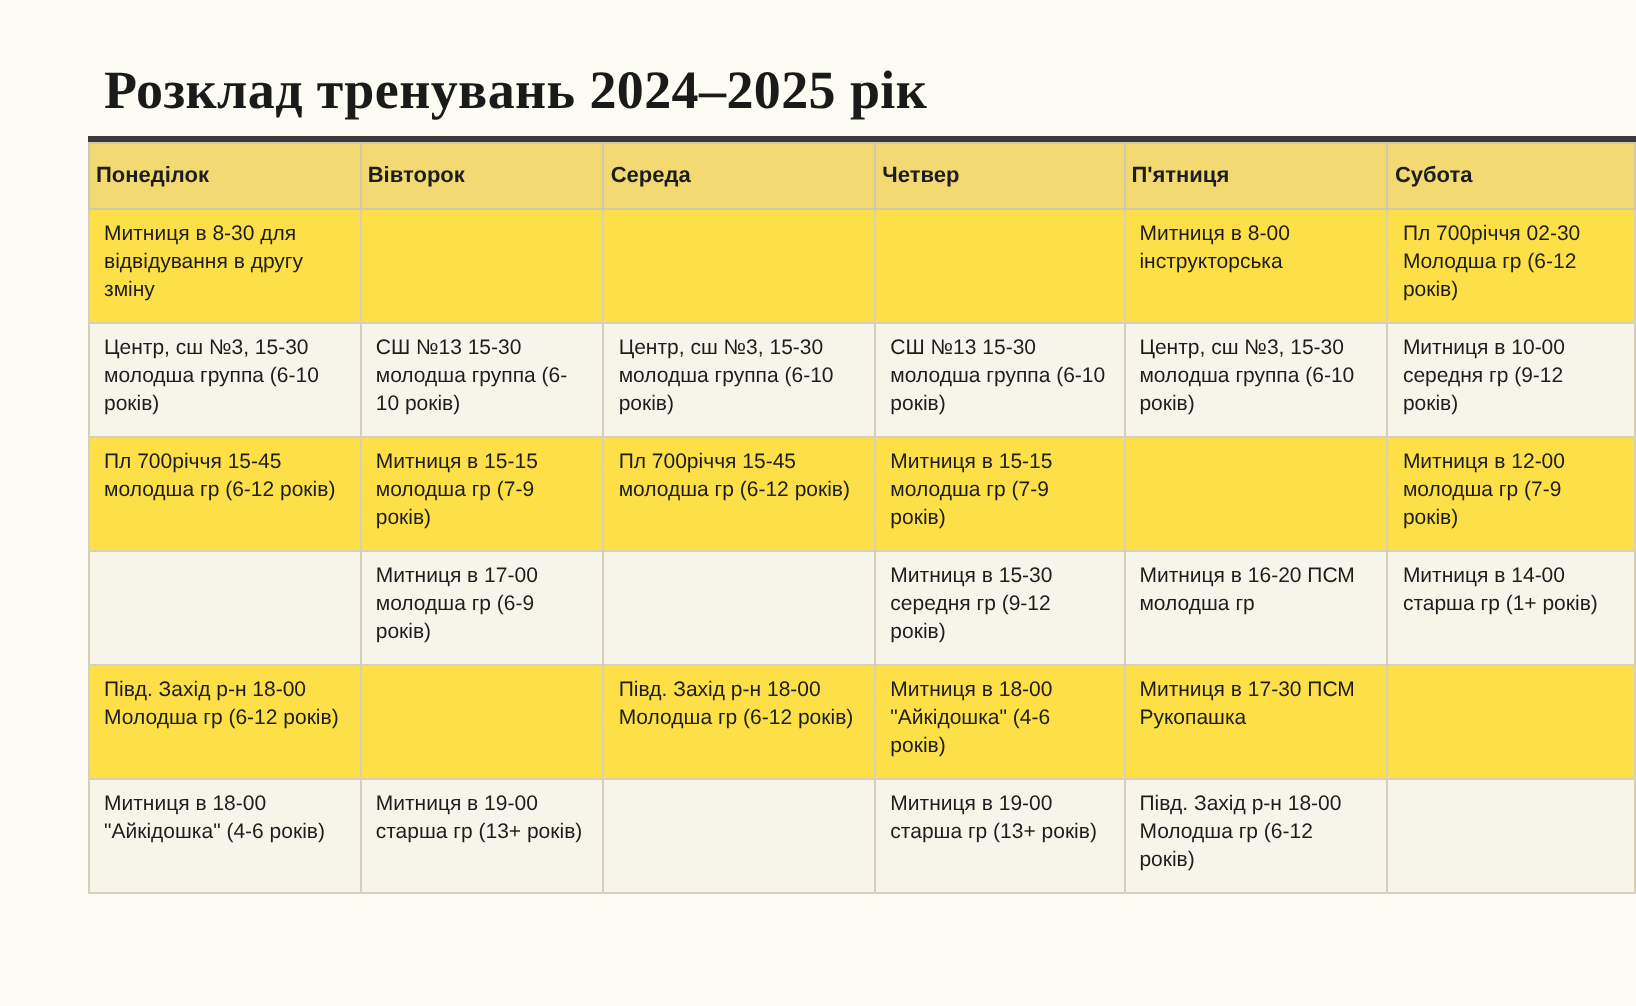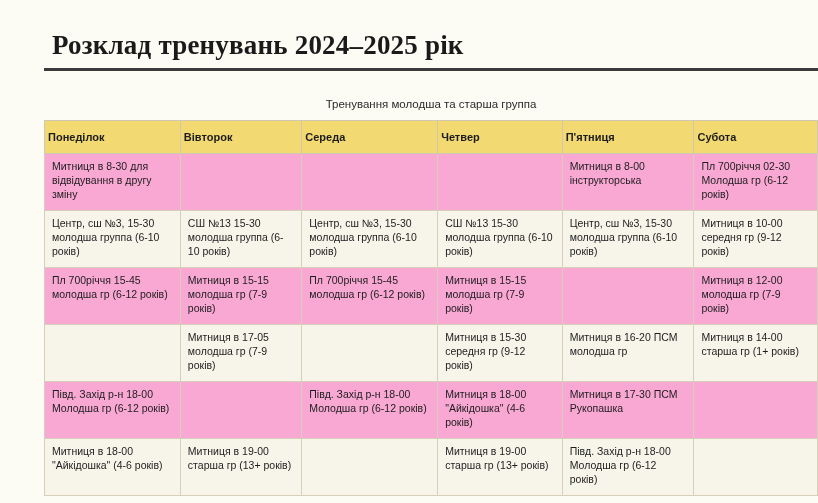--- a/index.html
+++ b/index.html
@@ -59,21 +59,21 @@
     border: 1px solid #cfc9b4;
     font-size: 11px;
     font-weight: bold;
     color: #1d1d1d;
     text-align: left;
     padding: 6px 3px;
     height: 20px;
   }
   table.schedule td {
     border: 1px solid #d6d0ba;
-    background: #f9a8d4;
+    background: #fde047;
     vertical-align: top;
     padding: 6px 7px;
     height: 44px;
     color: #1d1d1d;
   }
   table.schedule tr:nth-child(even) td {
     background: #f7f5ea;
   }
   .cell-text {
     display: block;
@@ -89,21 +89,20 @@
 </head>
 <body>
 
 <div class="page">
 
   <div class="title-block">
     <h1 class="page-title">Розклад тренувань 2024–2025 рік</h1>
     <div class="title-rule"></div>
   </div>
 
-  <div class="subtitle">Тренування молодша та старша группа</div>
 
   <table class="schedule">
     <colgroup>
       <col class="c0">
         <col class="c1">
         <col class="c2">
         <col class="c3">
         <col class="c4">
         <col class="c5">
     </colgroup>
@@ -176,21 +175,21 @@
           </td>
         <td>
             <span class="cell-text">Митниця в 12-00 молодша гр (7-9 років)</span>
           </td>
       </tr>
       <tr>
         <td>
             <span class="cell-text"></span>
           </td>
         <td>
-            <span class="cell-text">Митниця в 17-05 молодша гр (7-9 років)</span>
+            <span class="cell-text">Митниця в 17-00 молодша гр (6-9 років)</span>
           </td>
         <td>
             <span class="cell-text"></span>
           </td>
         <td>
             <span class="cell-text">Митниця в 15-30 середня гр (9-12 років)</span>
           </td>
         <td>
             <span class="cell-text">Митниця в 16-20 ПСМ молодша гр</span>
           </td>

